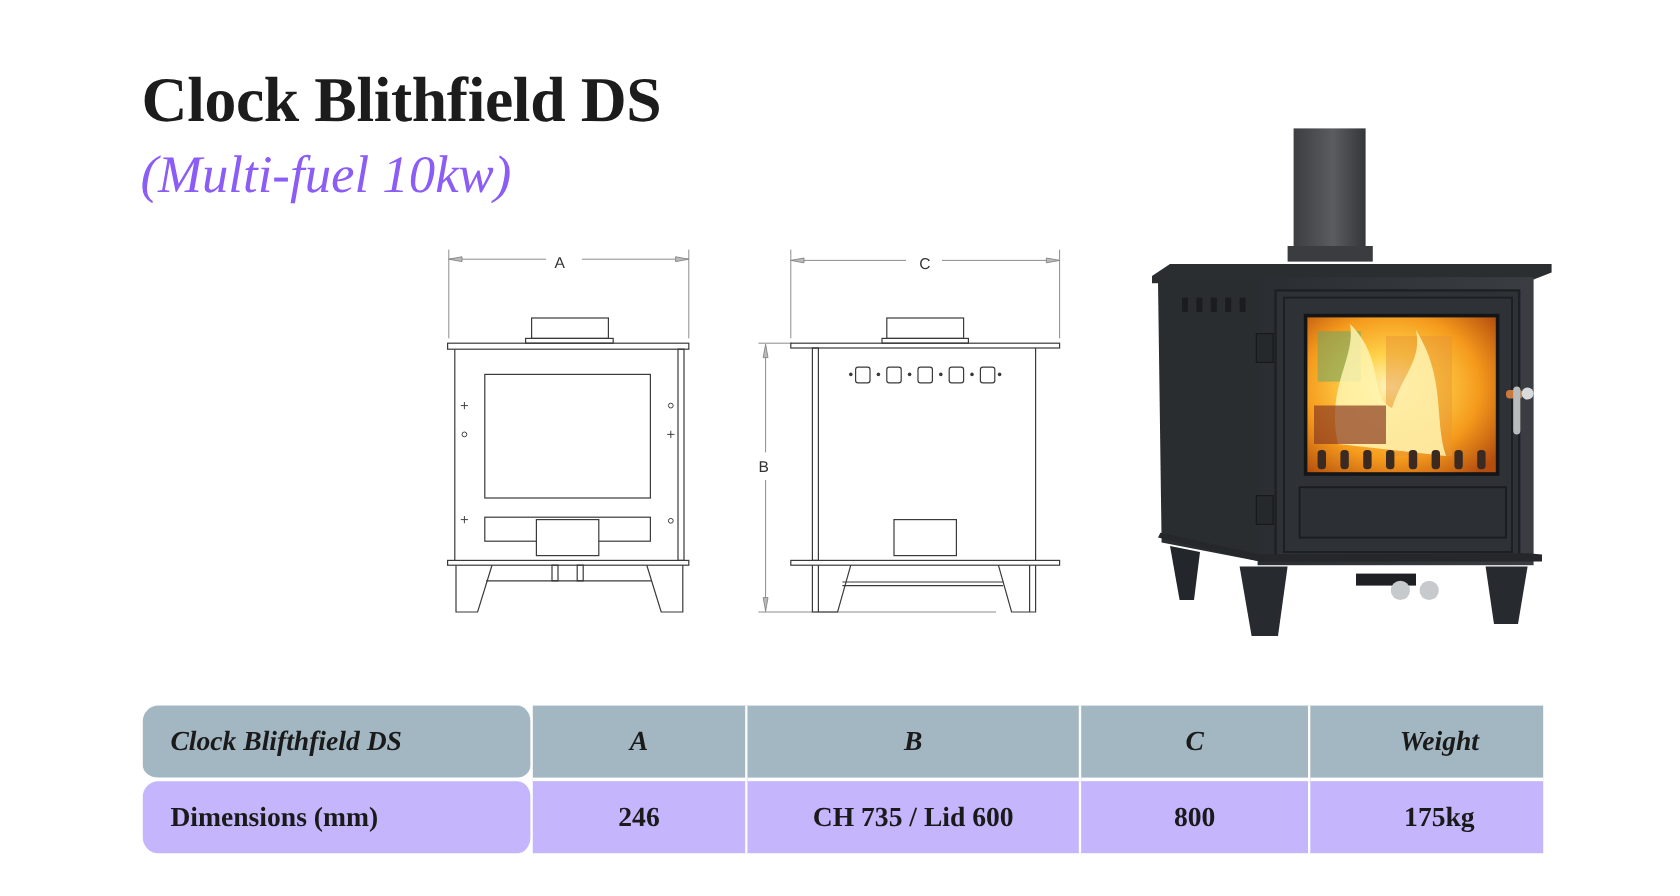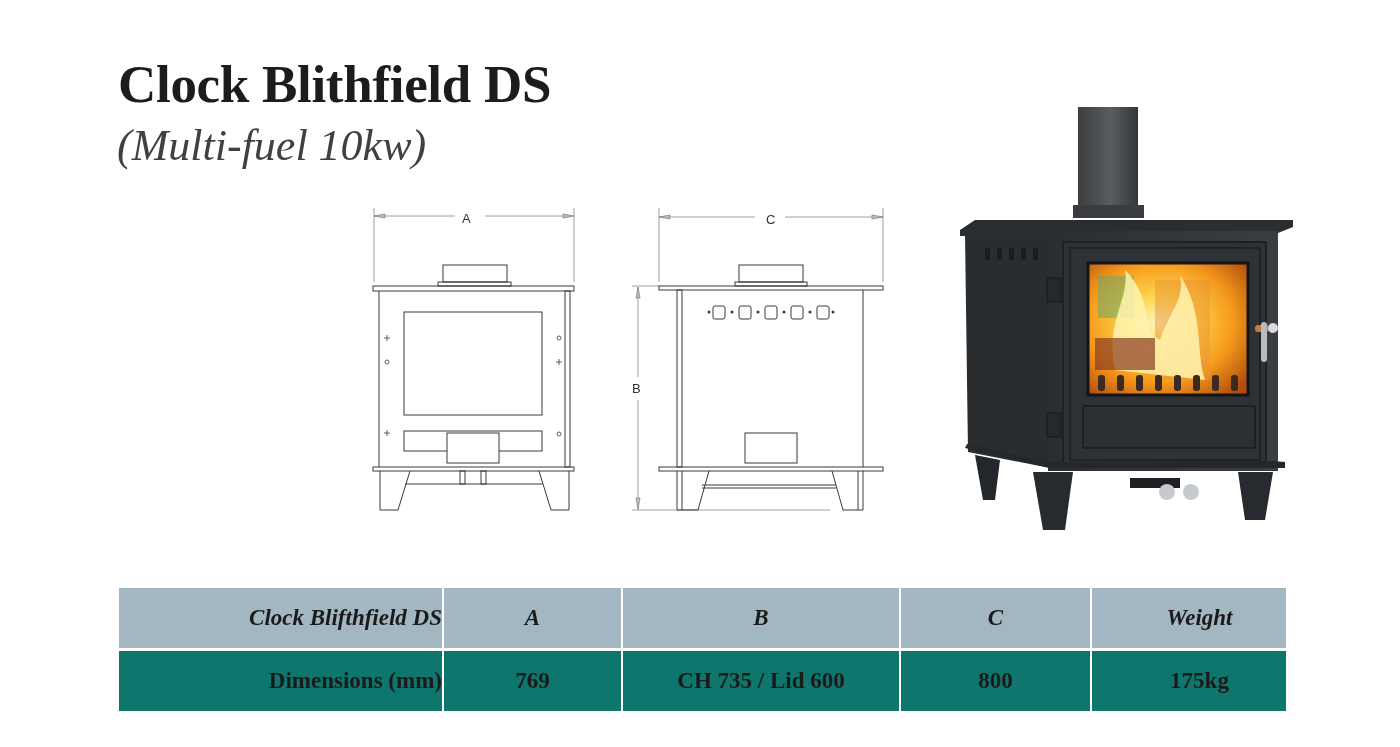--- a/index.html
+++ b/index.html
@@ -8,21 +8,21 @@
 
   .title {
     position: absolute; left: 118px; top: 54px;
     font-family: "Liberation Serif", "DejaVu Serif", serif;
     font-weight: bold; font-size: 53px; letter-spacing: -0.3px; color: #1c1c1c;
     line-height: 60px; white-space: nowrap; text-align: right;
   }
   .subtitle {
     position: absolute; left: 117px; top: 120px;
     font-family: "Liberation Serif", "DejaVu Serif", serif;
-    font-style: italic; font-size: 44px; color: #404040;
+    font-style: italic; font-size: 44px; color: #8b5cf6;
     line-height: 52px; white-space: nowrap;
   }
 
   .drawing { position: absolute; }
   .drawing svg { display: block; }
   .dim-label {
     font-family: "Liberation Sans", "DejaVu Sans", sans-serif;
     font-size: 13px; fill: #333;
   }
 
@@ -35,25 +35,25 @@
   .spec-table td, .spec-table th {
     font-family: "Liberation Serif", "DejaVu Serif", serif;
     font-size: 23px; text-align: center; vertical-align: middle;
     color: #1a1a1a; white-space: nowrap;
   }
   .spec-table th {
     background: #a3b7c3; height: 63px; font-style: italic; font-weight: bold;
     border-right: 2px solid #ffffff; border-bottom: 3px solid #ffffff;
   }
   .spec-table td {
-    background: #0f766e; height: 60px; font-weight: bold;
+    background: #c4b5fd; height: 60px; font-weight: bold;
     border-right: 2px solid #ffffff;
   }
   .spec-table th:last-child, .spec-table td:last-child { border-right: none; }
-  .spec-table .first { text-align: right; padding-left: 23px; }
+  .spec-table .first { text-align: left; padding-left: 23px; border-radius: 13px; }
   .c1 { width: 325px; } .c2 { width: 179px; } .c3 { width: 278px; } .c4 { width: 191px; } .c5 { width: 194px; padding-left: 21px; }
 </style>
 </head>
 <body>
 
 <div class="title">Clock Blithfield DS</div>
 <div class="subtitle">(Multi-fuel 10kw)</div>
 
 <div class="drawing" style="left:365px; top:200px;">
   <svg width="220" height="320" viewBox="0 0 220 320" fill="none" stroke="#3a3a3a" stroke-width="1">
@@ -241,19 +241,19 @@
       <th class="c1 first">Clock Blifthfield DS</th>
       <th class="c2">A</th>
       <th class="c3">B</th>
       <th class="c4">C</th>
       <th class="c5">Weight</th>
     </tr>
   </thead>
   <tbody>
     <tr>
       <td class="c1 first">Dimensions (mm)</td>
-      <td class="c2">769</td>
+      <td class="c2">246</td>
       <td class="c3">CH 735 / Lid 600</td>
       <td class="c4">800</td>
       <td class="c5">175kg</td>
     </tr>
   </tbody>
 </table>
 
 </body></html>

